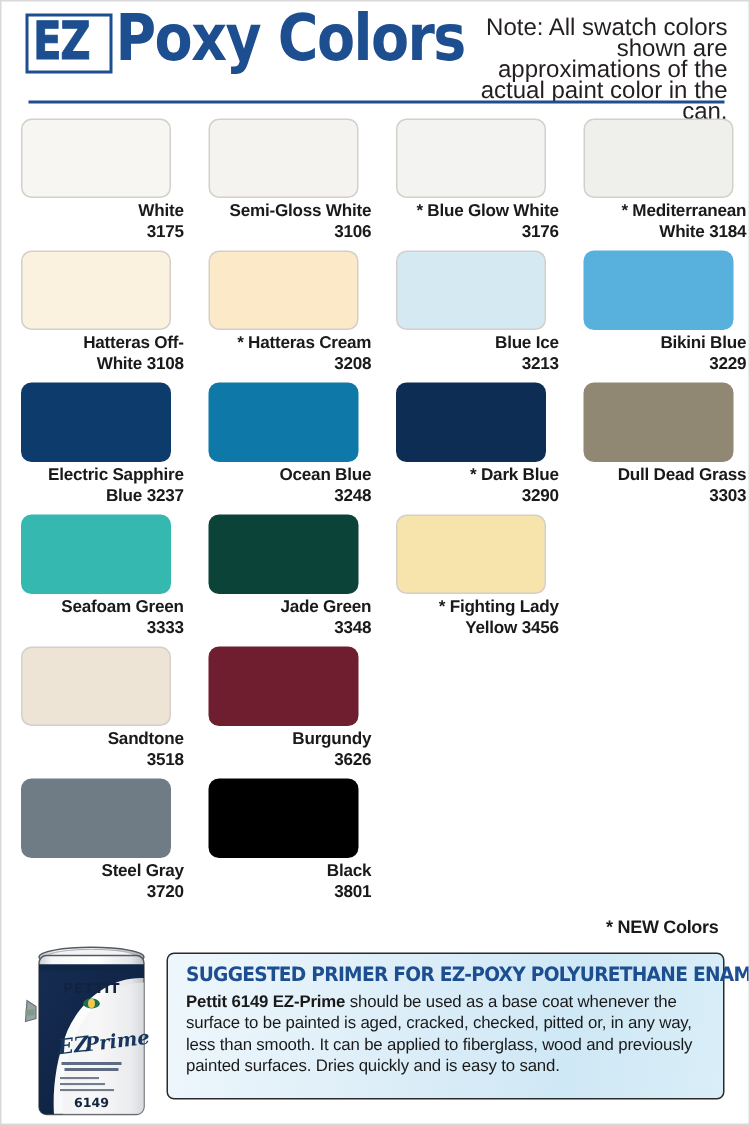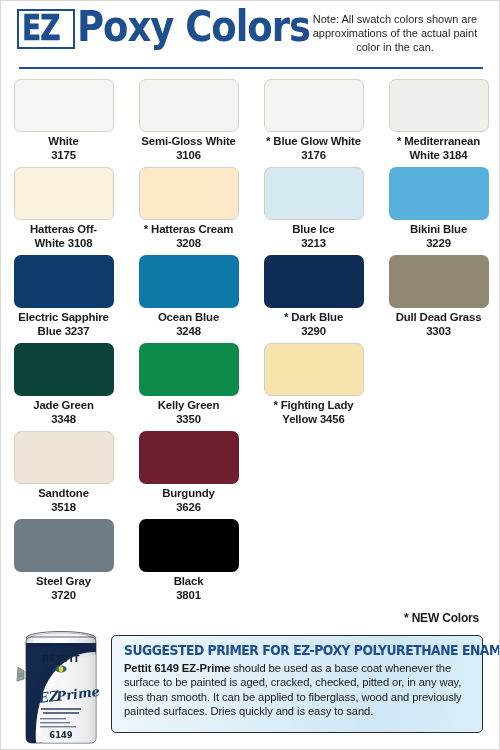--- a/index.html
+++ b/index.html
@@ -60,24 +60,24 @@
     margin-left: 2px;
     transform: scaleX(0.86);
     transform-origin: left top;
     white-space: nowrap;
     margin-top: -1px;
   }
   #note {
     position: absolute;
     right: 16px; top: 11px;
     width: 180px;
-    font-size: 11px;
+    font-size: 16px;
     line-height: 14px;
     color: #231f20;
-    text-align: center;
+    text-align: right;
   }
   #hrule {
     position: absolute;
     left: 18px; top: 66px;
     width: 464px;
     height: 2px;
     background: #1d4e8f;
   }
 
   
@@ -102,21 +102,21 @@
     margin: 0 auto;
     border-radius: 7px;
     box-sizing: border-box;
   }
   .swatch.outlined {
     border: 1px solid #d3d0cb;
   }
   .cap {
     margin: 3px auto 0 auto;
     width: 118px;
-    text-align: center;
+    text-align: right;
     font-size: 11.4px;
     font-weight: bold;
     line-height: 13.5px;
     color: #1a1a1a;
     letter-spacing: -0.15px;
   }
 
   
   #new-note {
     position: absolute;
@@ -236,26 +236,26 @@
           <div class="swatch" style="background: rgb(14, 45, 85);"></div>
           <div class="cap">* Dark Blue<br>3290</div>
         </div>
         <div class="cell">
           <div class="swatch" style="background: rgb(145, 136, 115);"></div>
           <div class="cap">Dull Dead Grass<br>3303</div>
         </div>
       </div>
       <div class="row">
         <div class="cell">
+          <div class="swatch" style="background: rgb(53, 184, 175);"></div>
+          <div class="cap">Seafoam Green<br>3333</div>
+        </div>
+        <div class="cell">
           <div class="swatch" style="background: rgb(12, 67, 56);"></div>
           <div class="cap">Jade Green<br>3348</div>
-        </div>
-        <div class="cell">
-          <div class="swatch" style="background: rgb(14, 138, 74);"></div>
-          <div class="cap">Kelly Green<br>3350</div>
         </div>
         <div class="cell">
           <div class="swatch outlined" style="background: rgb(247, 227, 172);"></div>
           <div class="cap">* Fighting Lady<br>Yellow 3456</div>
         </div>
       </div>
       <div class="row">
         <div class="cell">
           <div class="swatch outlined" style="background: rgb(237, 228, 213);"></div>
           <div class="cap">Sandtone<br>3518</div>

